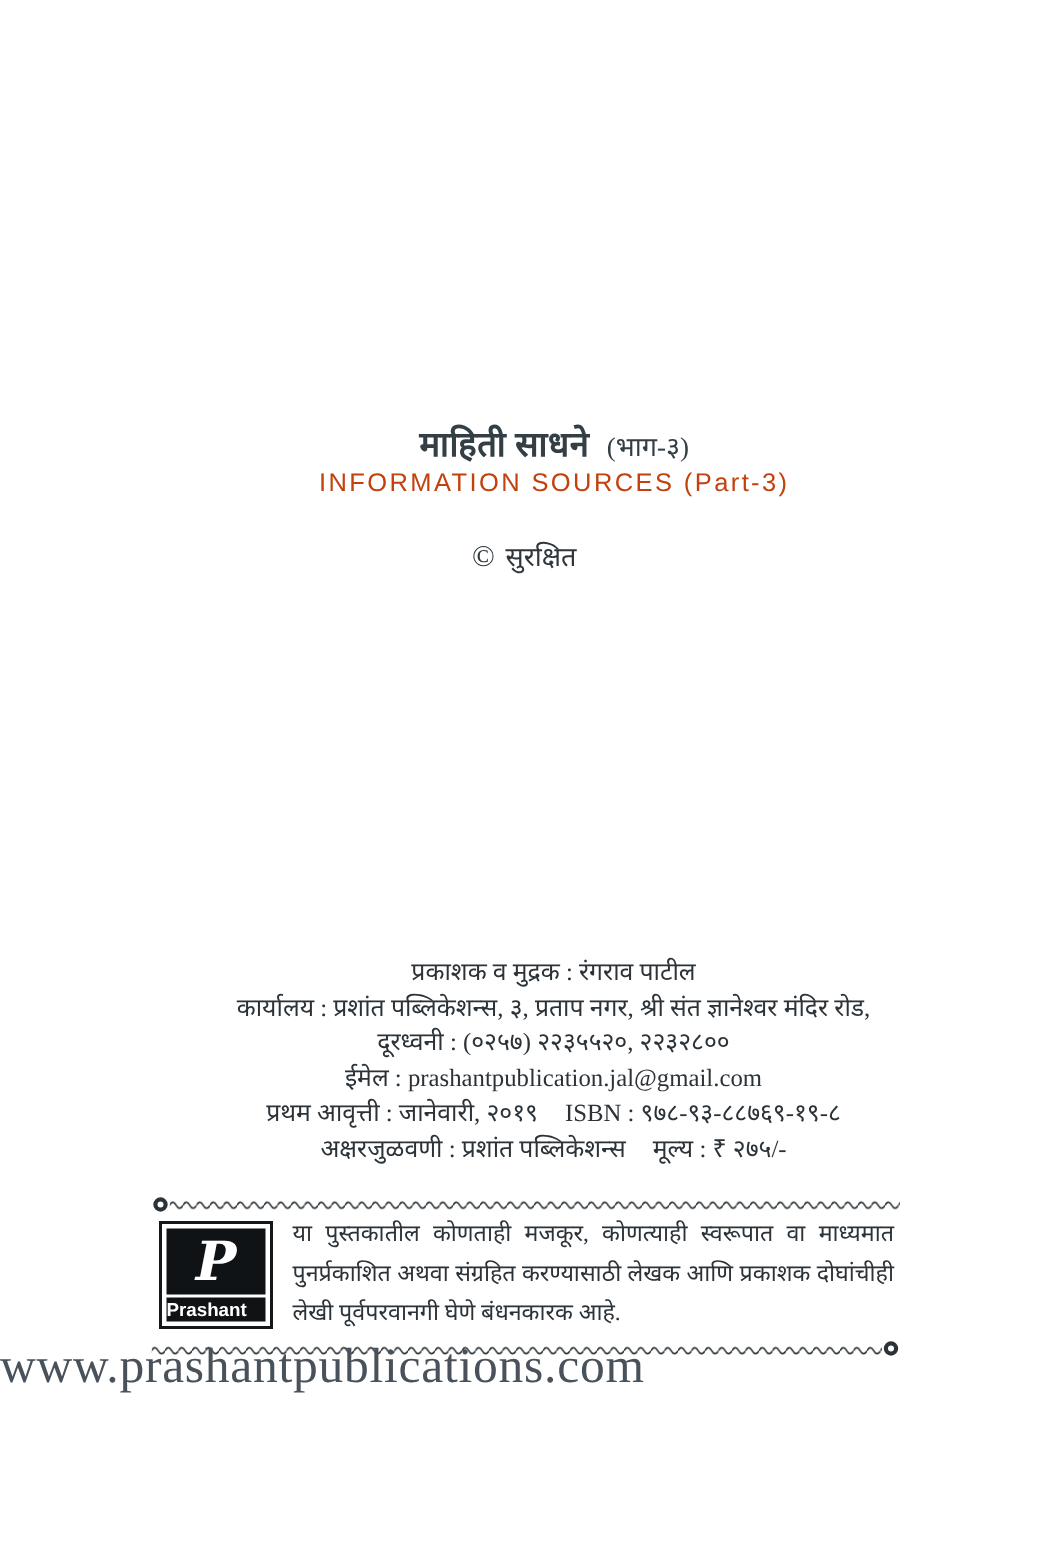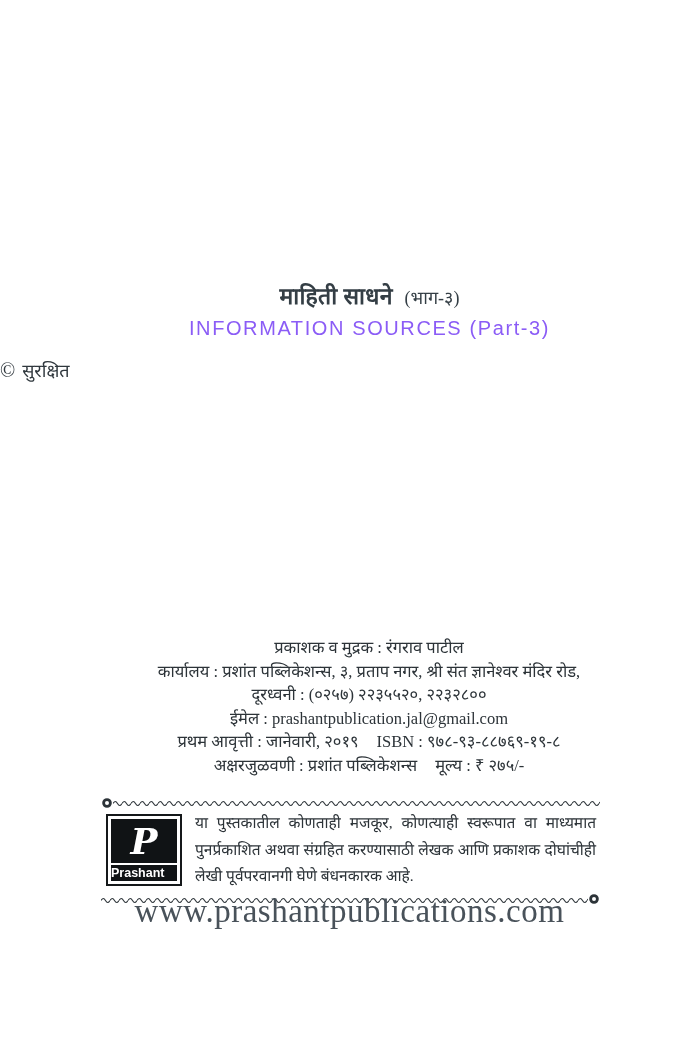--- a/index.html
+++ b/index.html
@@ -34,33 +34,33 @@
   .title-main {
     font-weight: 700;
     letter-spacing: 0.3px;
   }
   .title-part {
     font-size: 18px;
     font-weight: 400;
     margin-left: 6px;
   }
   .title-english {
-    margin-top: 5px;
     font-family: "Liberation Sans", sans-serif;
-    font-size: 20px;
+    font-size: 17px;
     letter-spacing: 1.6px;
-    color: #8b5cf6;
+    color: #c2410c;
   }
 
   
   .copyright {
     position: absolute;
     top: 358px;
     left: 0;
     right: 0;
+    text-align: center;
     font-size: 18px;
     color: #2f373d;
   }
   .copyright .sym {
     font-size: 20px;
     margin-right: 7px;
   }
 
   
   .imprint {
@@ -152,21 +152,21 @@
     color: #2c3338;
     margin-top: -4px;
   }
 
   
   .website {
     position: absolute;
     top: 893px;
     left: 0;
     right: 0;
-    text-align: center;
+    text-align: left;
     font-family: "Liberation Serif", serif;
     font-size: 33px;
     letter-spacing: 0.5px;
     color: #49525a;
   }
 </style>
 </head>
 <body>
 
 <div class="page">

